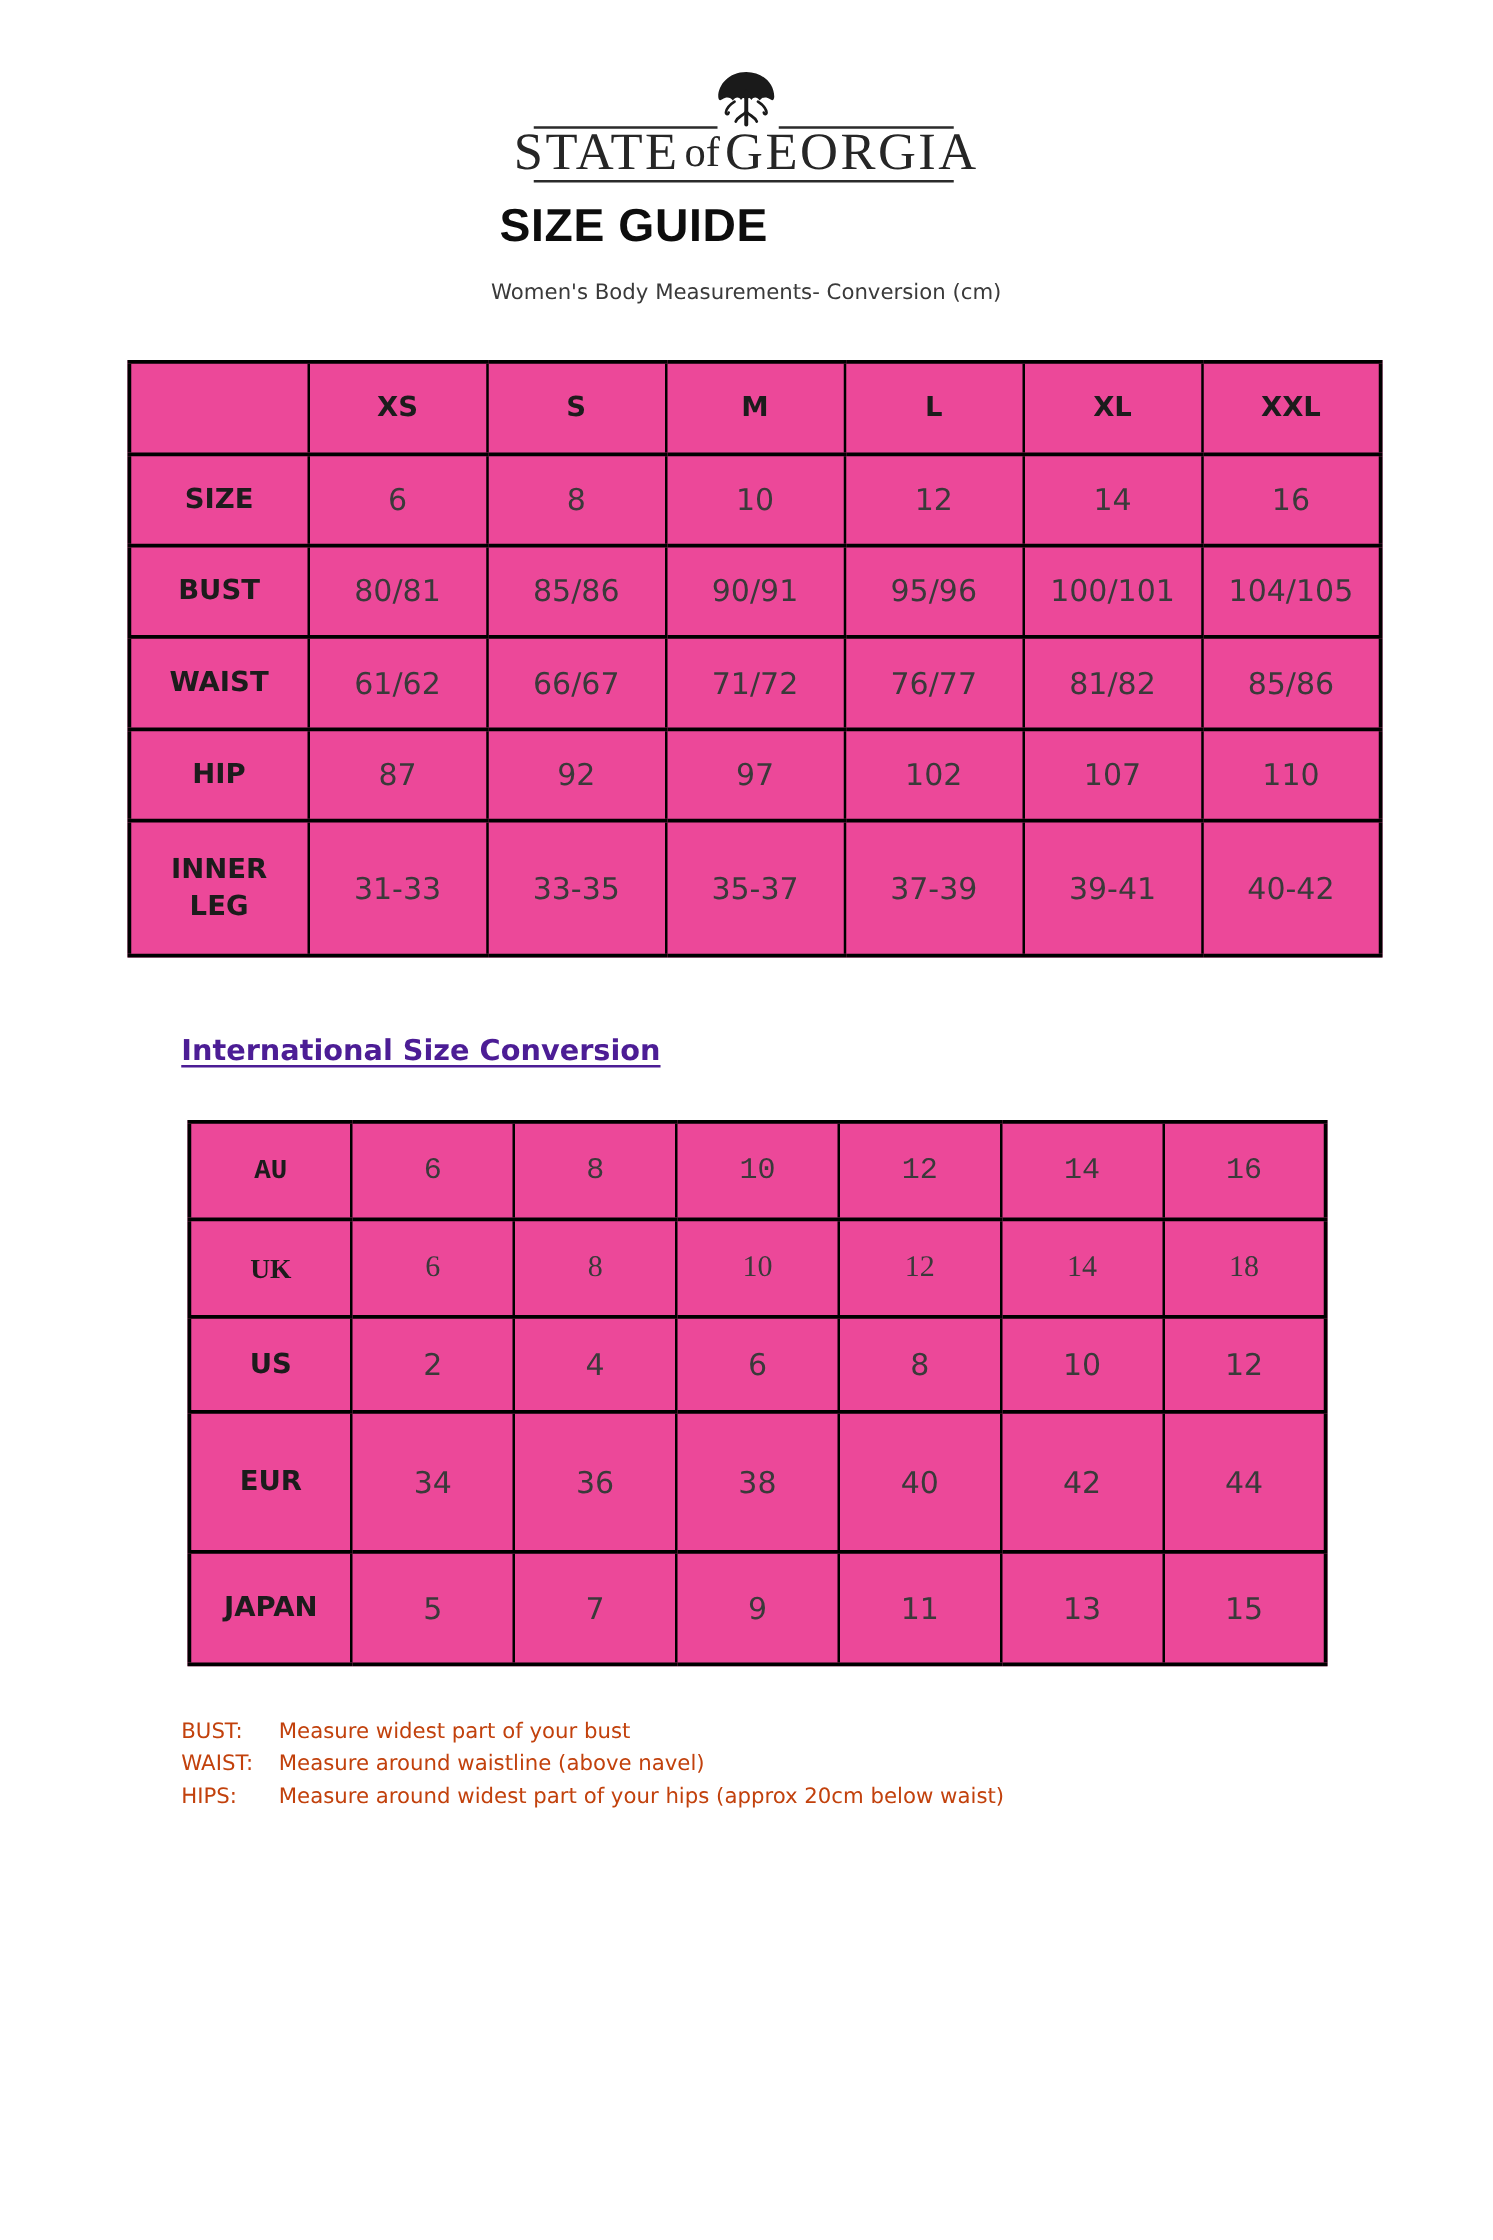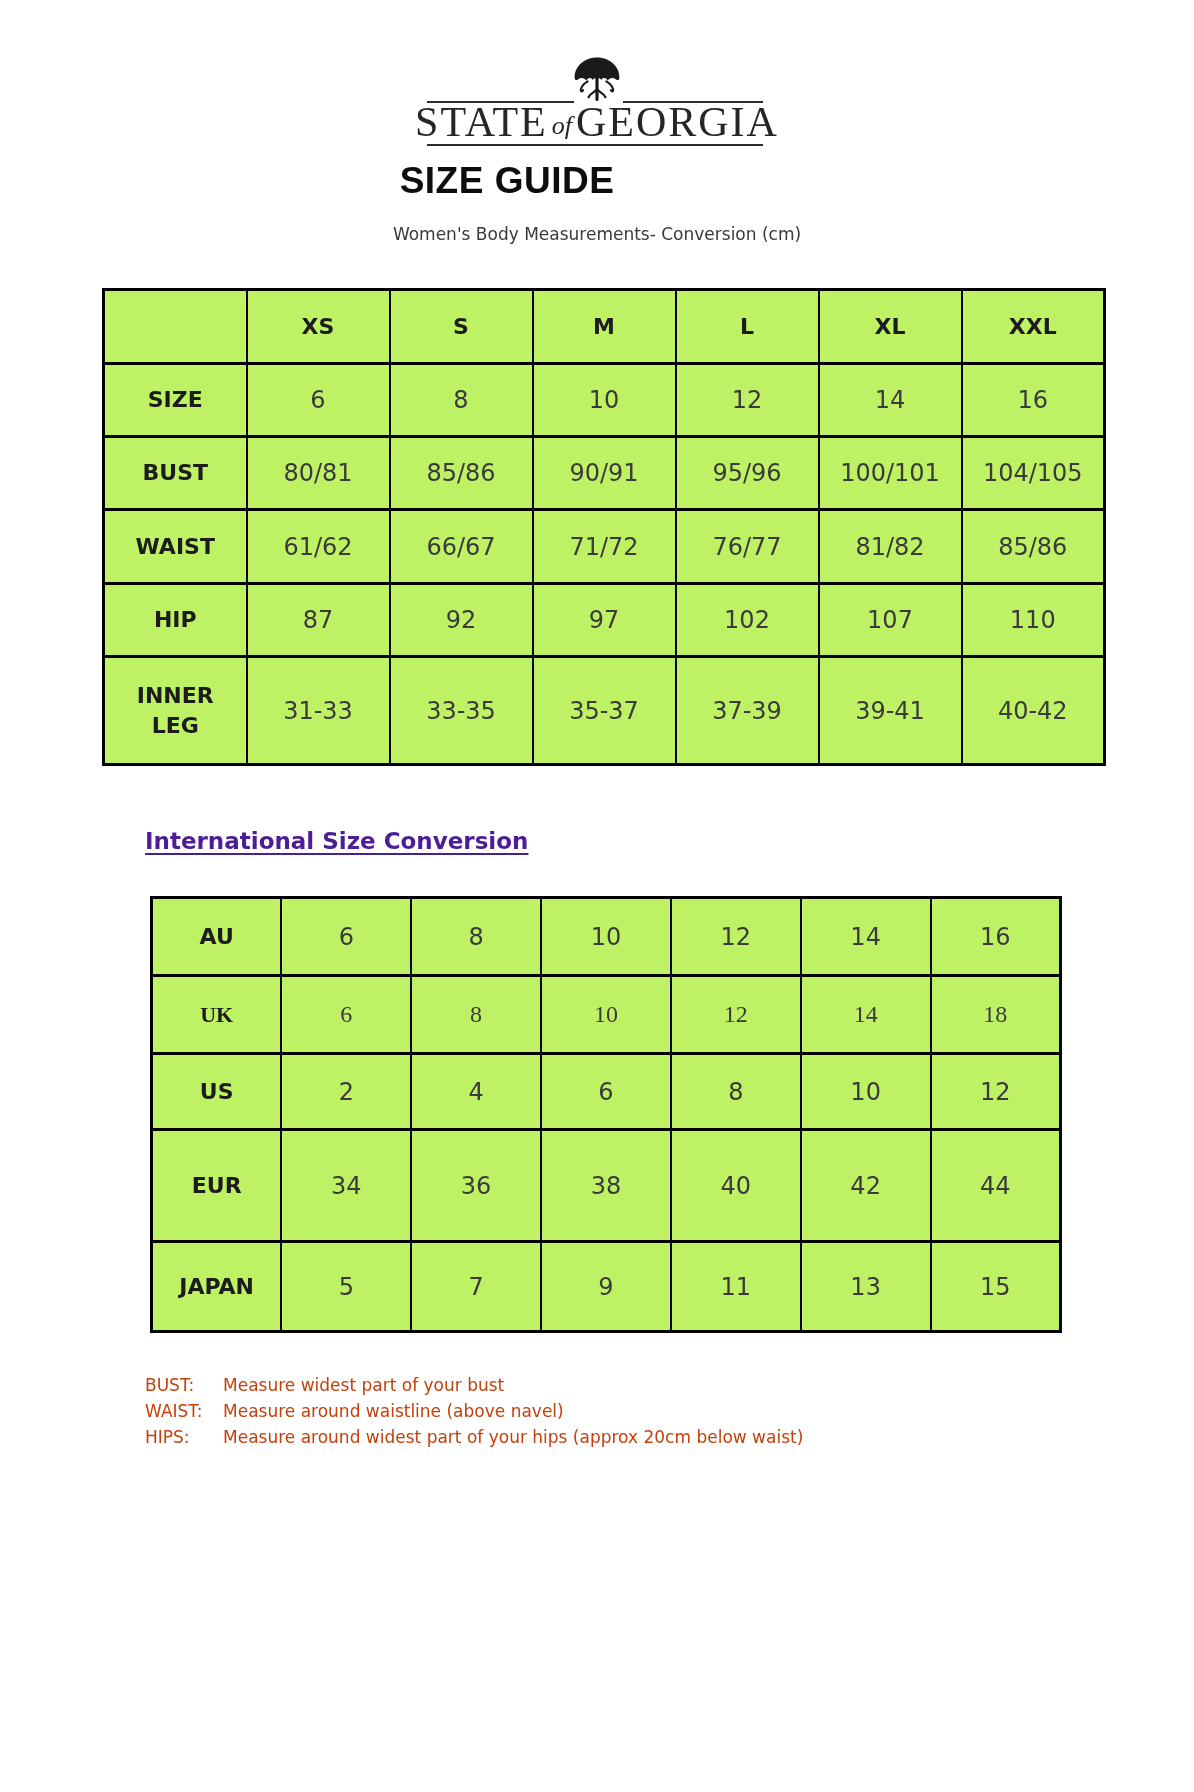--- a/index.html
+++ b/index.html
@@ -17,55 +17,55 @@
   #rule-top-left{left:427px;top:101px;width:147px;}
   #rule-top-right{left:623px;top:101px;width:140px;}
   #rule-bottom{left:427px;top:144px;width:336px;}
   #brand{
     position:absolute;left:0;top:100px;width:1194px;
     text-align:center;white-space:nowrap;
     font-family:"Liberation Serif","DejaVu Serif",serif;
     font-size:42px;color:#262626;letter-spacing:2px;line-height:44px;
   }
   #brand .of{
-    font-style:italic;font-size:26px;letter-spacing:0;
+    font-size:34px;letter-spacing:0;
     margin:0 4px;position:relative;top:-2px;
   }
   #doc-title{
     position:absolute;left:0;top:160px;width:1014px;text-align:center;
     font-family:"Liberation Sans","DejaVu Sans",sans-serif;
     font-size:37px;font-weight:bold;color:#0d0d0d;letter-spacing:0.5px;
   }
   #subtitle{
     position:absolute;left:0;top:224px;width:1194px;text-align:center;
     font-size:17px;color:#3a3a3a;
   }
   
-  table{border-collapse:collapse;table-layout:fixed;background:#bef264;}
+  table{border-collapse:collapse;table-layout:fixed;background:#ec4899;}
   th,td{
     border:2px solid #000;border-top-width:3px;border-bottom-width:3px;
     text-align:center;vertical-align:middle;padding:0;
   }
   td{font-size:24px;font-weight:normal;color:#3a3a3a;}
   th{font-size:22px;font-weight:bold;color:#1c1c1c;}
   #size-table{position:absolute;left:102px;top:288px;width:1004px;border:3px solid #000;}
   #size-table tr:nth-child(1){height:74px;}
   #size-table tr:nth-child(2){height:73px;}
   #size-table tr:nth-child(3){height:73px;}
   #size-table tr:nth-child(4){height:74px;}
   #size-table tr:nth-child(5){height:73px;}
   #size-table tr:nth-child(6){height:108px;}
   #size-table th span{display:inline-block;max-width:92px;line-height:1.35;}
   #conv-heading{
     position:absolute;left:145px;top:828px;
     font-size:23px;font-weight:bold;color:#4c1d95;
     text-decoration:underline;text-decoration-thickness:2px;text-underline-offset:4px;
   }
   #conv-table{position:absolute;left:150px;top:896px;width:912px;border:3px solid #000;}
-  #conv-table tr:nth-child(1){height:78px;}
+  #conv-table tr:nth-child(1){height:78px;font-family:Liberation Mono, monospace;}
   #conv-table tr:nth-child(2){height:78px;font-family:Liberation Serif, serif;}
   #conv-table tr:nth-child(3){height:76px;}
   #conv-table tr:nth-child(4){height:112px;}
   #conv-table tr:nth-child(5){height:90px;}
   
   #notes{
     position:absolute;left:145px;top:1372px;width:820px;
     font-size:17px;color:#c2410c;
   }
   .note-row{display:grid;grid-template-columns:78px 1fr;line-height:26px;}

